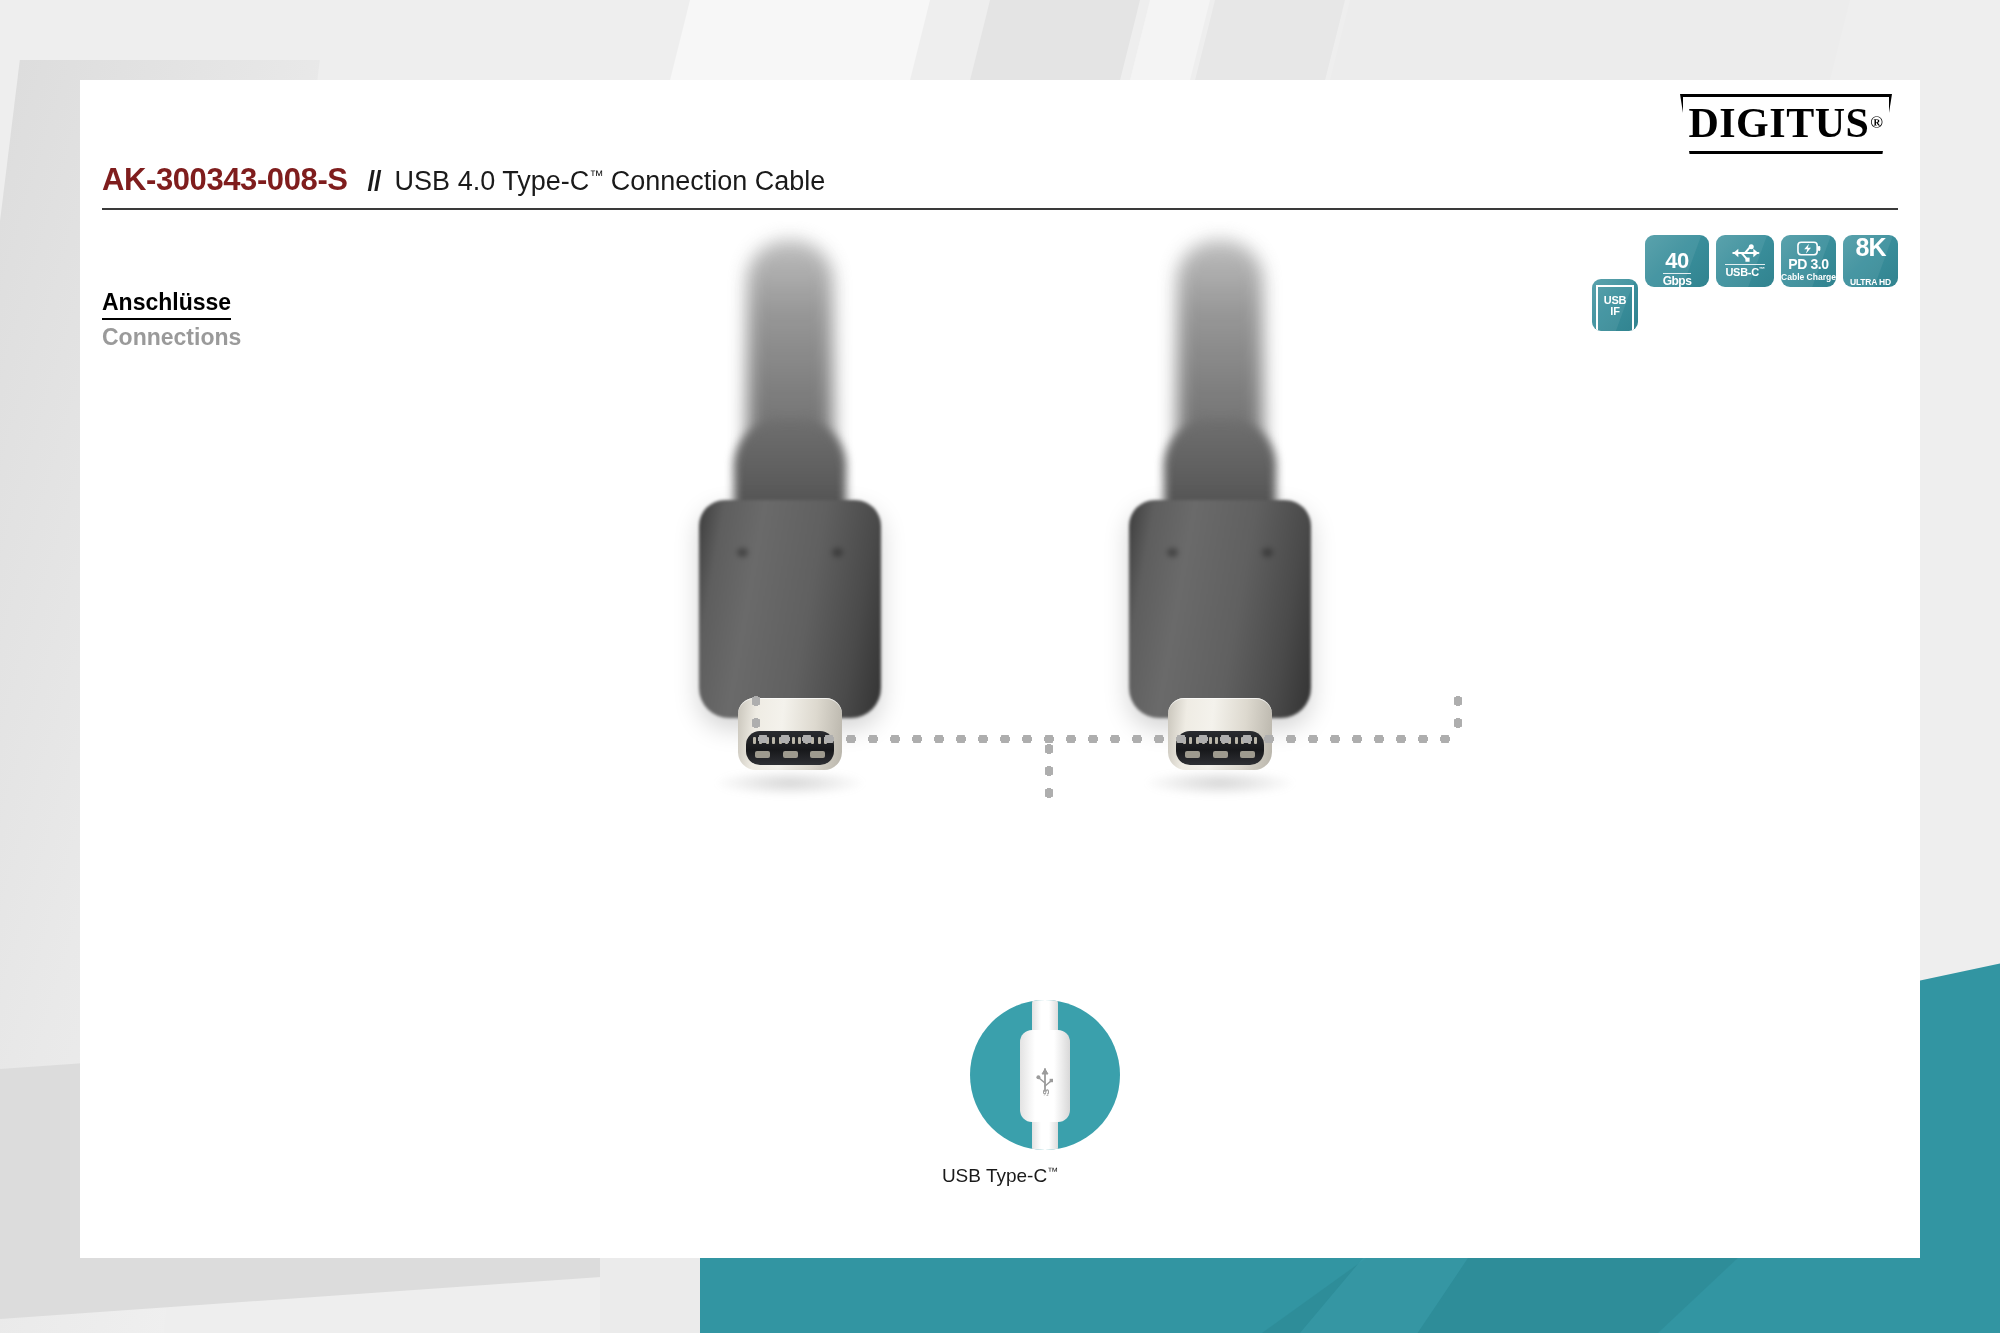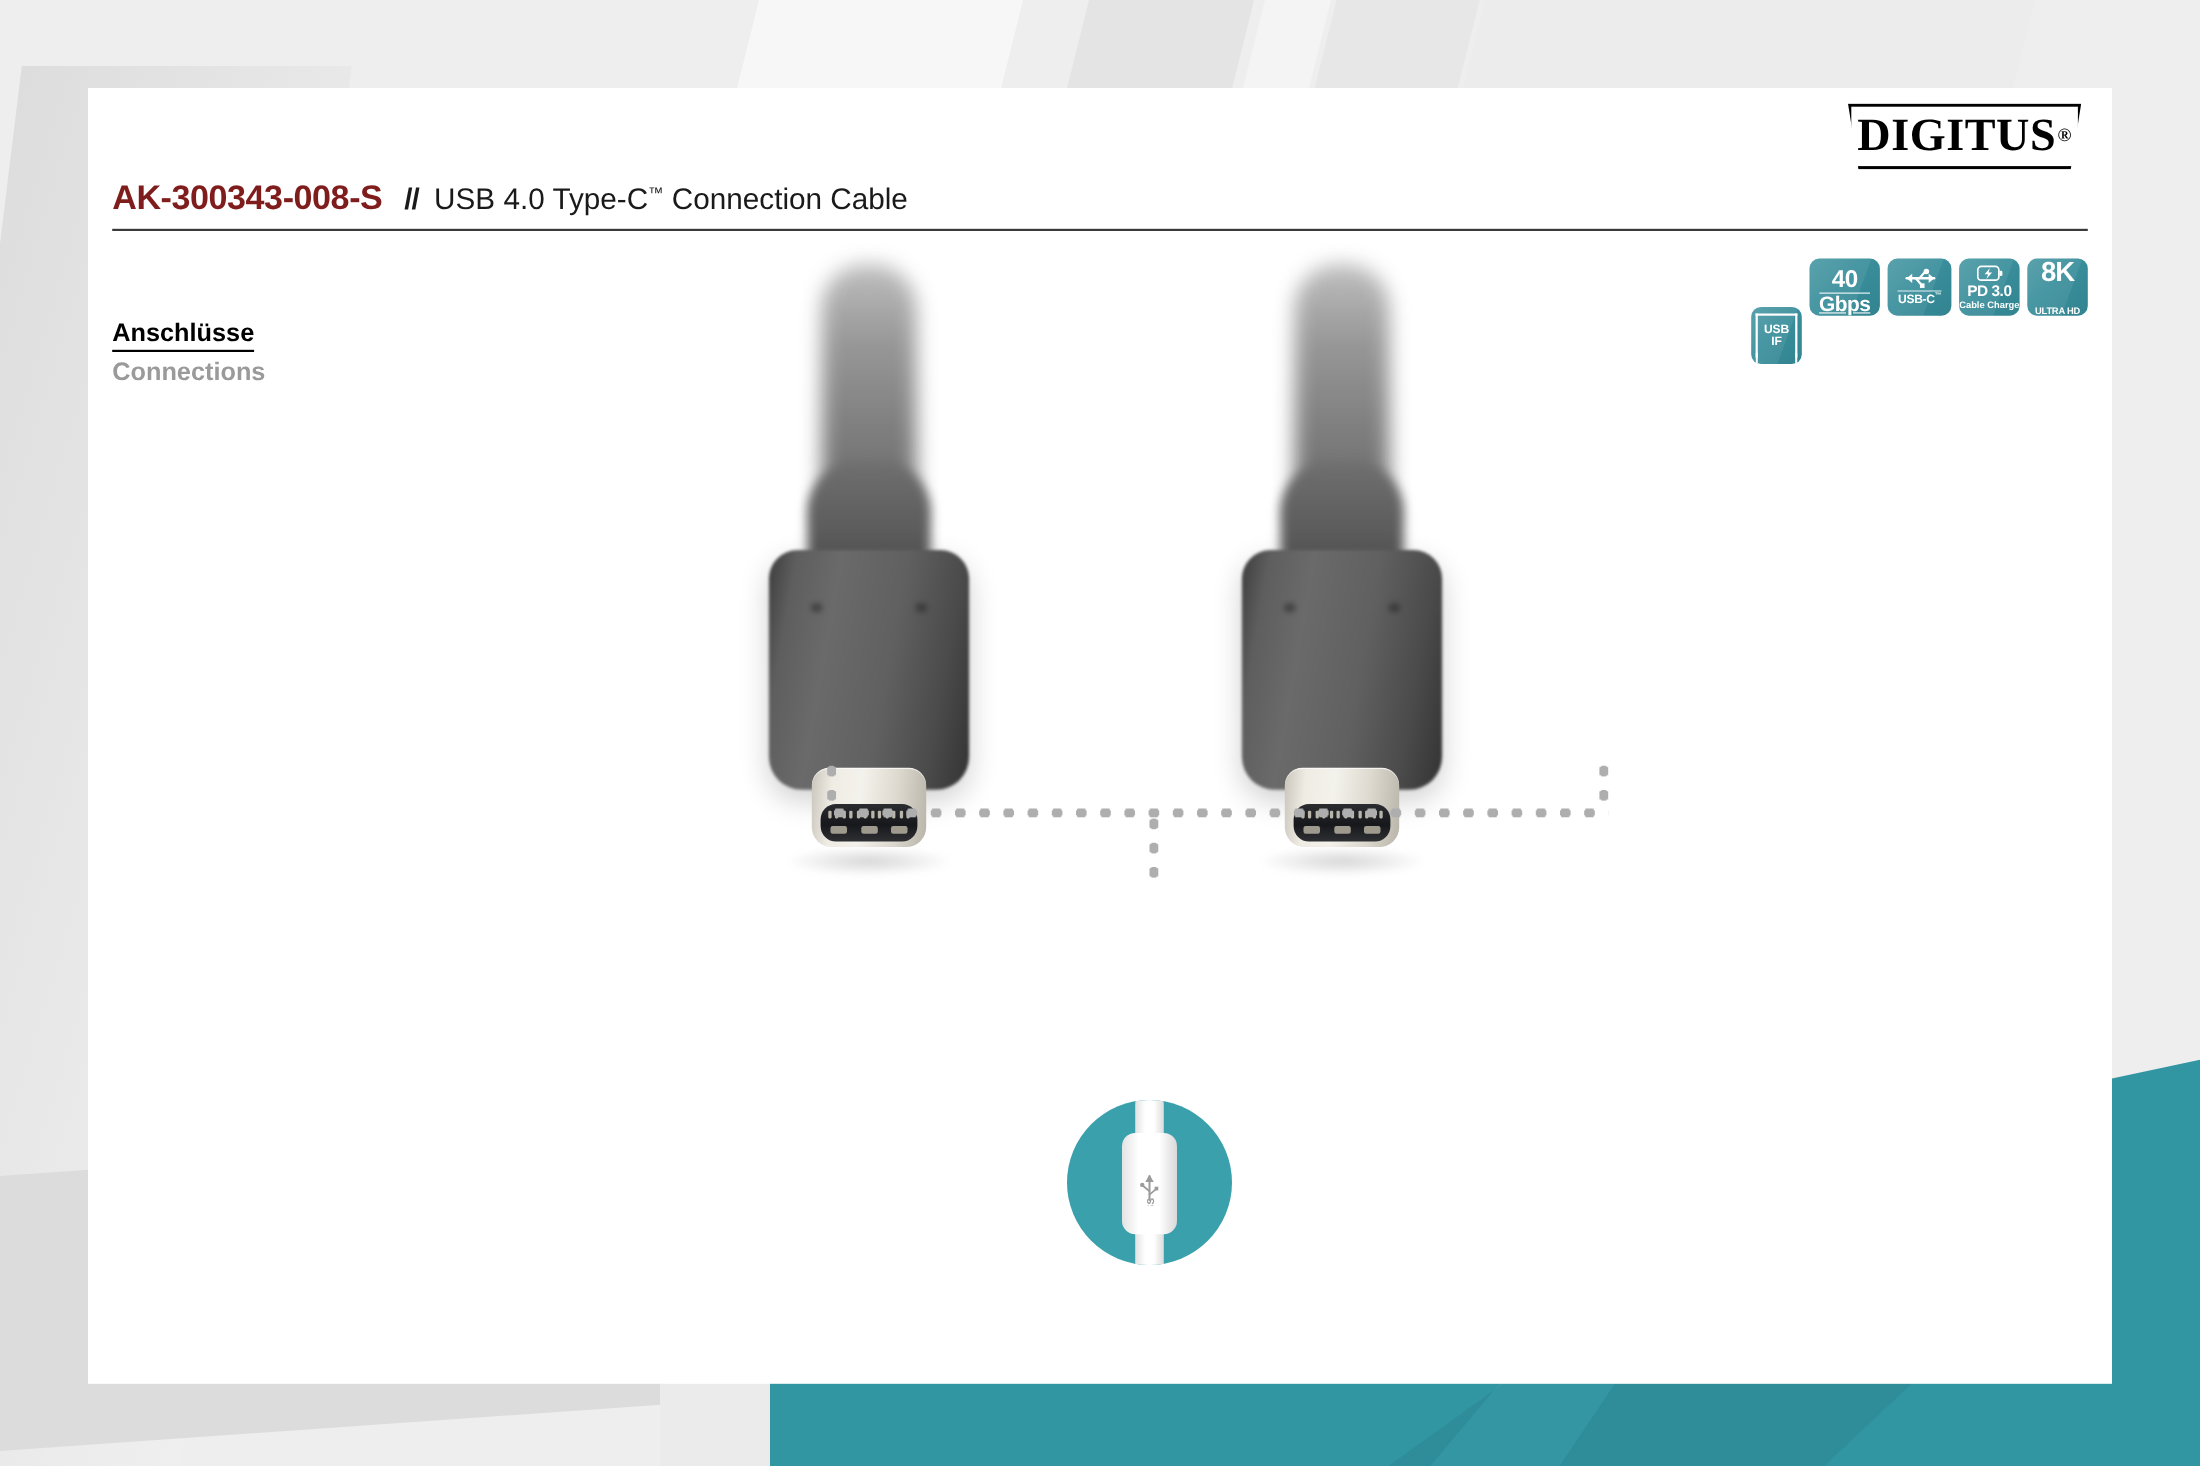--- a/index.html
+++ b/index.html
@@ -268,28 +268,27 @@
     letter-spacing: -.2px;
   }
 
   .b-40 {
     font-size: 22px;
     font-weight: 700;
     line-height: .95;
     letter-spacing: -.5px;
   }
   .b-gbps {
-    font-size: 19px;
+    font-size: 12px;
     font-weight: 700;
     line-height: 1;
     letter-spacing: -.5px;
     border-top: 1.6px solid rgba(255,255,255,.85);
     margin-top: 1px;
     padding-top: 1px;
-    text-decoration: underline;
   }
 
   .b-usb-ico { width: 40px; height: 20px; }
   .b-usbc-label {
     font-size: 11px;
     font-weight: 700;
     letter-spacing: -.3px;
     border-top: 1.6px solid rgba(255,255,255,.85);
     margin-top: 1px;
     padding-top: 1px;
@@ -719,15 +718,16 @@
             <path d="M6 20 L11 14" stroke-width="1.6" fill="none" stroke-linecap="round"></path>
             <circle cx="11.8" cy="13.4" r="2" stroke="none"></circle>
             <path d="M3 20 L8 26" stroke-width="1.6" fill="none" stroke-linecap="round"></path>
             <rect x="6.8" y="24.6" width="3.4" height="3.4" stroke="none"></rect>
             <text x="-12" y="24" font-family="Liberation Sans, sans-serif" font-size="9" font-weight="700" stroke="none">SS</text>
           </g>
         </svg>
       </div>
     </div>
 
+    <div class="caption"><span>USB Type-C</span><sup>™</sup></div>
 
   </div>
 </div>
 
 </body></html>

